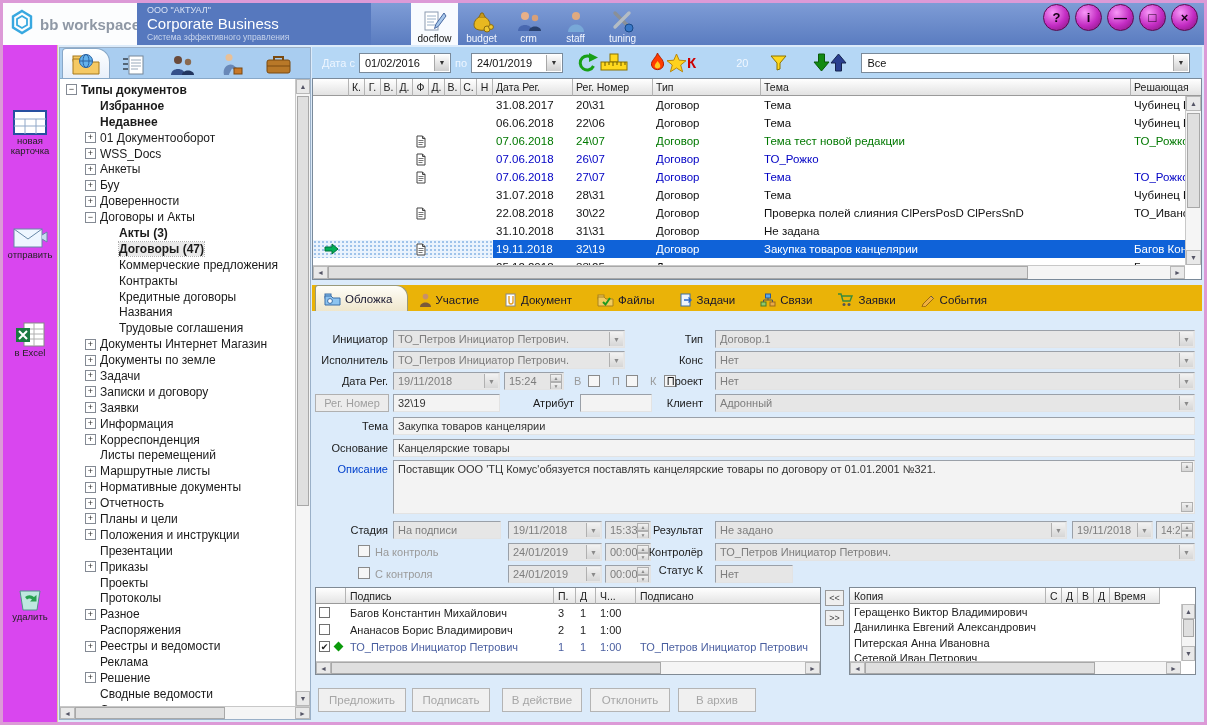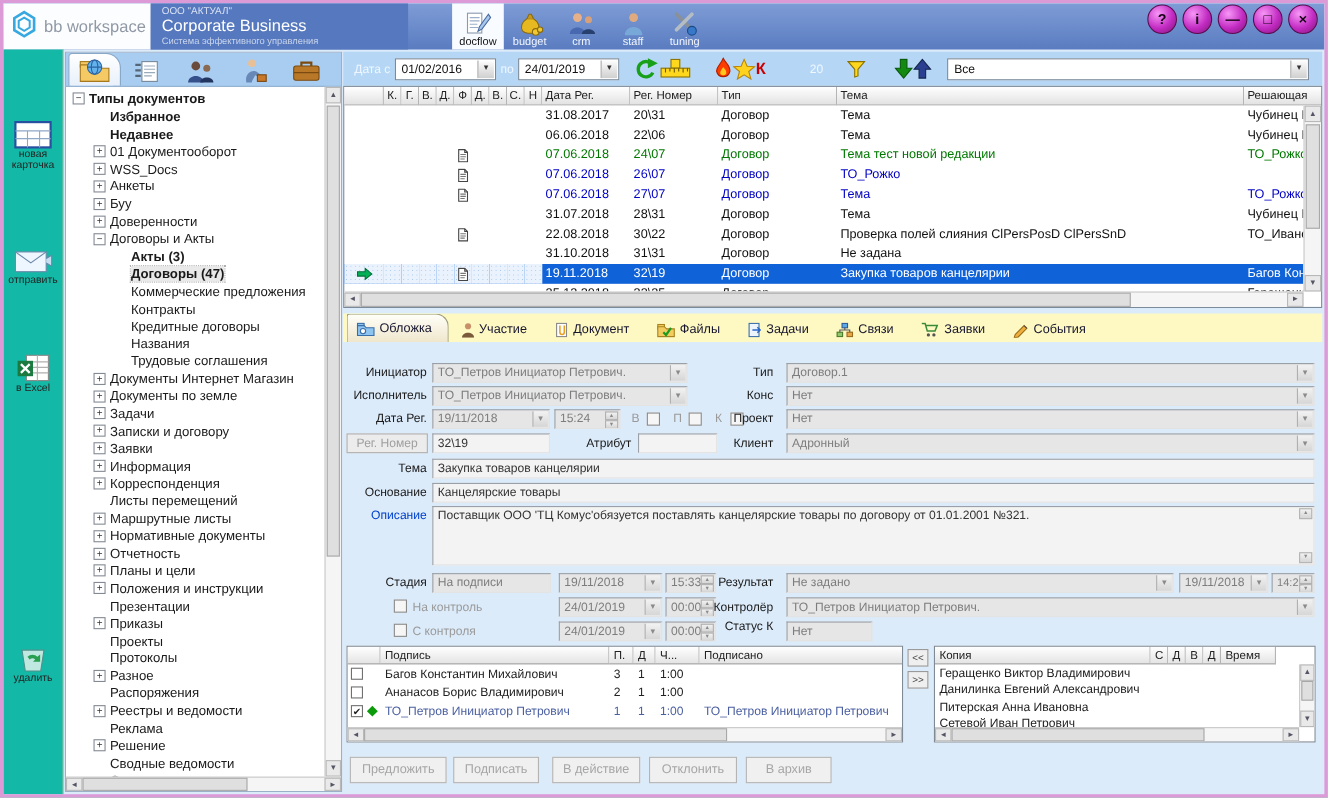--- a/index.html
+++ b/index.html
@@ -5,40 +5,40 @@
   * { margin:0; padding:0; box-sizing:border-box; }
   html,body { background:#9a9a9a; font-family:"Liberation Sans",sans-serif; }
   #win { position:relative; width:1207px; height:725px; border:3px solid #dc9ad7;
          background:#dcebfa; overflow:hidden; }
 
   
   .titlebar { position:absolute; left:0; top:0; right:0; height:42px;
               background:linear-gradient(180deg,#7e9cd6,#5a7cc0); }
   .logo-box { position:absolute; left:0; top:0; width:134px; height:42px; background:#fcfdfe;
               display:flex; align-items:center; gap:5px; padding-left:6px; }
-  .logo-text { color:#8f98a5; font-size:15px; white-space:nowrap; }
+  .logo-text { color:#8f98a5; font-size:15px; white-space:nowrap;font-weight:bold; }
   .title-box { position:absolute; left:134px; top:0; width:234px; height:42px; background:#5678be;
                padding:2px 10px; overflow:hidden; }
   .title-org { font-size:9px; color:#d9e2f4; }
   .title-product { font-size:15px; color:#ffffff; }
   .title-tagline { font-size:8.5px; color:#c7d4ec; }
   .modules { position:absolute; left:408px; top:0; height:42px; display:flex; }
   .module { width:47px; height:42px; display:flex; flex-direction:column; align-items:center;
             justify-content:flex-end; padding-bottom:1px; color:#f2f6ff; font-size:10px; cursor:default; }
   .module .micon { height:25px; display:flex; align-items:flex-end; }
   .module.active { background:#f8fbff; color:#111; }
   .winbtns { position:absolute; right:6px; top:1px; display:flex; gap:5px; }
   .winbtn { width:27px; height:27px; border-radius:50%;
             background:radial-gradient(circle at 35% 30%,#f796f7,#c32cc3 55%,#7c1576);
             border:1px solid #5c0a50; color:#140014; font-size:13px; font-weight:bold;
             display:flex; align-items:center; justify-content:center; }
 
   
   .left-strip { position:absolute; left:0; top:42px; width:55px; bottom:0;
-                background:#14b8a6; border-right:1px solid #e0c79b; }
+                background:#d946ef; border-right:1px solid #e0c79b; }
   .lt-item { position:absolute; left:0; width:100%; display:flex; flex-direction:column;
              align-items:center; color:#222; font-size:9.5px; line-height:10px; text-align:center; }
 
   
   .tree-panel { position:absolute; left:56px; top:44px; width:252px; bottom:2px;
                 background:#fff; border:1px solid #9ab0c8; }
   .tree-tabs { position:absolute; left:0; top:0; right:0; height:31px; background:#a9cdf0;
                display:flex; align-items:flex-end; border-bottom:1px solid #88a8c8; padding-left:2px; }
   .tree-tab { width:48px; height:27px; display:flex; align-items:center; justify-content:center; }
   .tree-tab.active { background:linear-gradient(180deg,#ffffff,#e8f0fa); border:1px solid #88a8c8;
@@ -94,21 +94,21 @@
   .grow.sel .gc.ind { background-color:#eaf3fd;
         background-image:radial-gradient(#9fc3ea 26%,transparent 27%); background-size:4px 4px; }
   .gvscroll { position:absolute; right:0; top:17px; width:16px; bottom:14px; background:#f5f5f5;
               border-left:1px solid #c8c8c8; }
   .gvthumb { position:absolute; left:1px; right:1px; top:17px; height:95px; background:#dfdfdf;
              border:1px solid #a8a8a8; }
   .ghscroll { position:absolute; left:0; right:16px; bottom:0; height:14px; background:#f5f5f5;
               border-top:1px solid #c8c8c8; display:flex; }
 
   
-  .dtabs { position:absolute; left:309px; top:282px; right:2px; height:26px; background:#fef9c3;
+  .dtabs { position:absolute; left:309px; top:282px; right:2px; height:26px; background:#eab308;
            display:flex; align-items:flex-end; padding-left:3px; gap:3px; }
   .dtab { height:23px; display:flex; align-items:center; gap:4px; padding:0 14px 0 8px;
           font-size:11.5px; color:#15152e; white-space:nowrap; }
   .dtab.active { background:linear-gradient(#fffef8,#efe6cc); border:1px solid #9a9a7a;
                  border-bottom:none; border-radius:3px 12px 0 0; height:26px; }
 
   
   .formarea { position:absolute; left:309px; top:308px; right:2px; bottom:2px; background:#dcebfa;
               font-size:11px; }
   .flabel { position:absolute; height:18px; display:flex; align-items:center;

